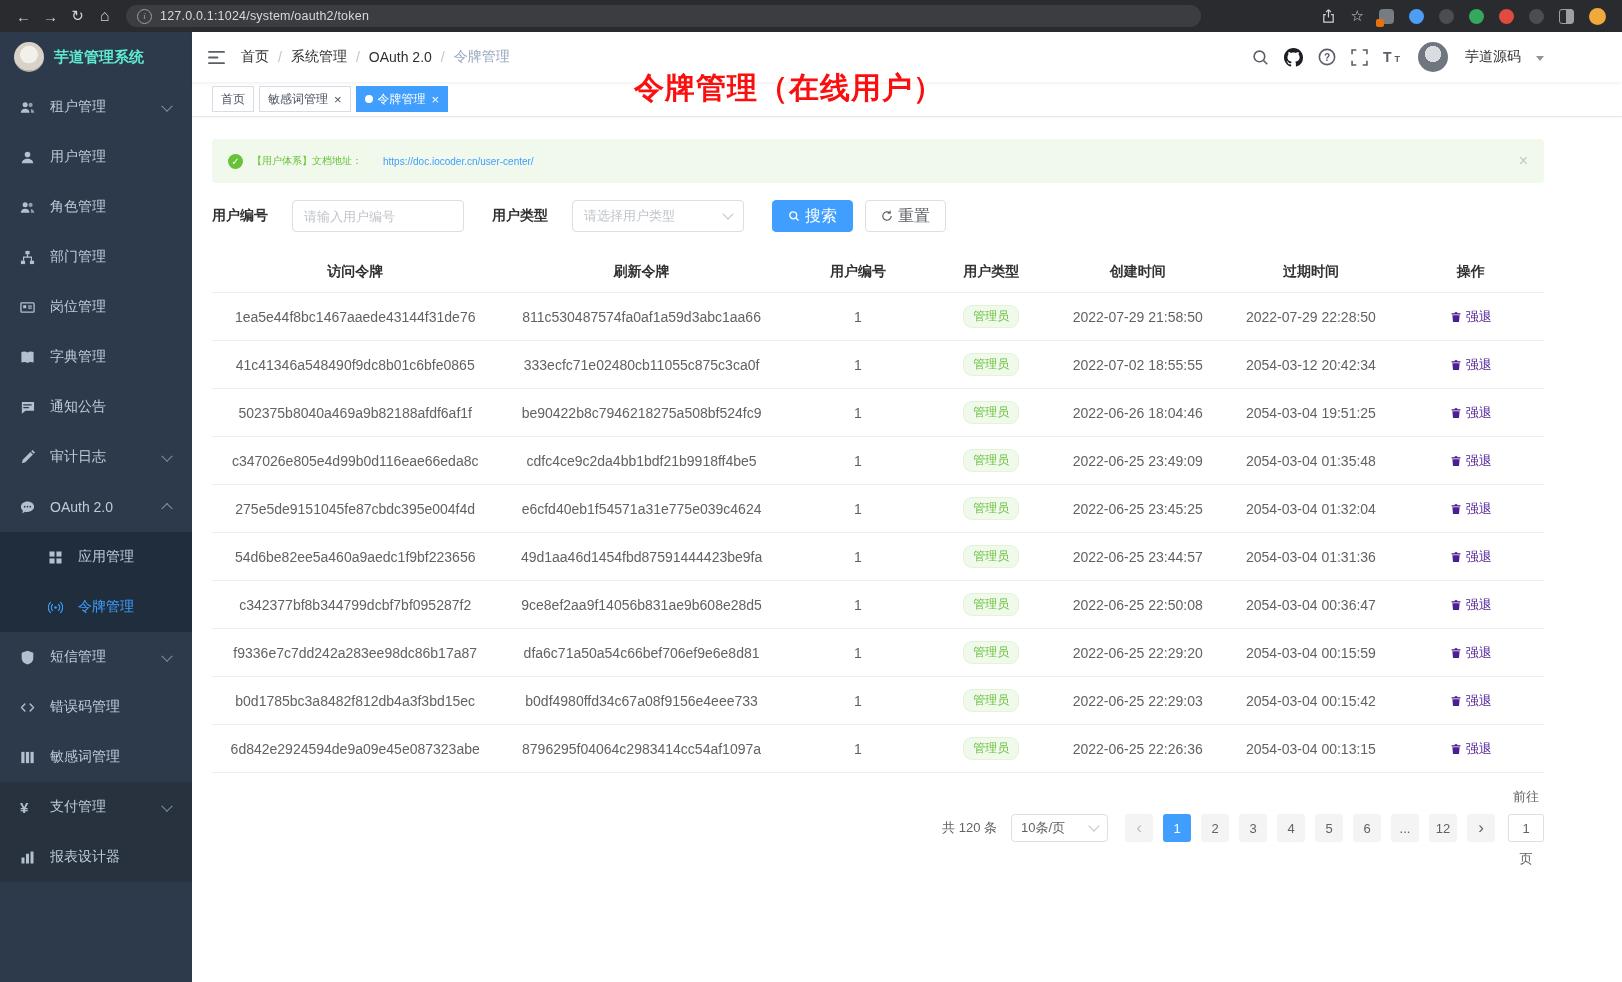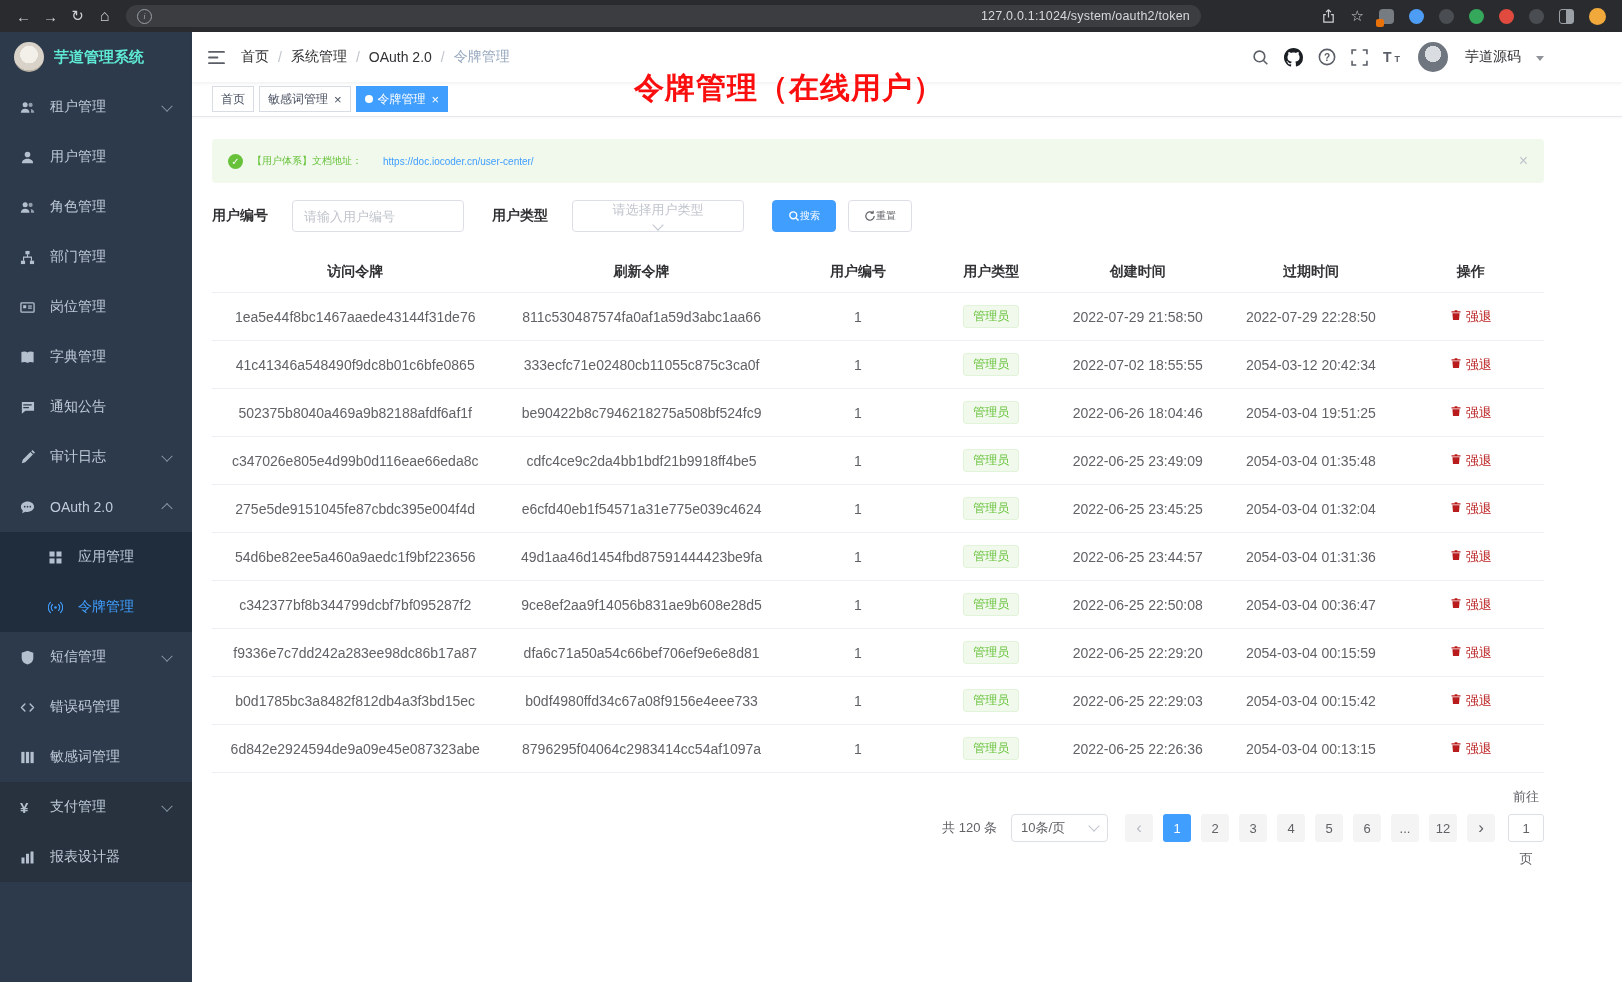--- a/index.html
+++ b/index.html
@@ -4,21 +4,21 @@
 <style>
   html,body{margin:0;padding:0;background:#fff;}
   body{width:1622px;height:982px;overflow:hidden;font-family:"Liberation Sans","DejaVu Sans",sans-serif;}
   .screen{position:relative;width:1622px;height:982px;background:#fff;overflow:hidden;}
 
   
   .chrome{height:32px;background:#2a2b2e;display:flex;align-items:center;padding:0 10px;}
   .cbtn{color:#cfd1d4;width:27px;height:26px;display:flex;align-items:center;justify-content:center;font-size:15px;border-radius:6px;cursor:pointer;}
   .c-back::before{content:"←";} .c-fwd::before{content:"→";}
   .c-reload::before{content:"↻";} .c-home::before{content:"⌂";font-size:16px;}
-  .url-pill{width:1075px;height:22px;background:#3b3d40;border-radius:12px;margin-left:8px;display:flex;align-items:center;padding:0 11px;gap:8px;box-sizing:border-box;cursor:text;justify-content:space-between;}
+  .url-pill{width:1075px;height:22px;background:#3b3d40;border-radius:12px;margin-left:8px;display:flex;align-items:center;padding:0 11px;gap:8px;box-sizing:border-box;cursor:text;}
   .info-i{width:13px;height:13px;border:1px solid #9aa0a6;border-radius:50%;color:#9aa0a6;font-size:9px;display:flex;align-items:center;justify-content:center;font-family:"Liberation Serif",serif;font-style:italic;flex-shrink:0;}
   .info-i::before{content:"i";}
   .url-text{color:#d6d9dc;font-size:12.5px;letter-spacing:.2px;white-space:nowrap;}
   .chrome-right{margin-left:auto;display:flex;align-items:center;gap:15px;padding-right:6px;}
   .ci{display:flex;align-items:center;justify-content:center;cursor:pointer;position:relative;}
   .c-star{color:#cfd1d4;font-size:15px;} .c-star::before{content:"☆";}
   .dot{width:15px;height:15px;border-radius:50%;}
   .ext-gray{background:#777c82;border-radius:4px;}
   .ext-badge{position:absolute;left:-3px;bottom:-3px;width:8px;height:8px;background:#e8710a;border-radius:2px;}
   .ext-blue{background:#4e9df5;} .ext-dark{background:#4a4d51;} .ext-green{background:#35a85c;} .ext-red{background:#e04a3f;}
@@ -71,36 +71,36 @@
   .check-circle::before{content:"✓";}
   .alert-link{color:#409eff;margin-left:21px;text-decoration:none;cursor:pointer;}
   .alert-close{margin-left:auto;color:#c0c4cc;font-size:16px;cursor:pointer;}
   .alert-close::before{content:"×";}
 
   .filters{display:flex;align-items:center;margin-top:17px;}
   .f-item{display:flex;align-items:center;margin-right:28px;}
   .f-label{font-size:14px;font-weight:700;color:#303133;margin-right:24px;white-space:nowrap;}
   .f-input{width:172px;height:32px;border:1px solid #dcdfe6;border-radius:4px;padding:0 11px;font-size:13px;color:#606266;box-sizing:border-box;font-family:inherit;outline:none;}
   .f-input::placeholder{color:#c0c4cc;}
-  .f-select{width:172px;height:32px;border:1px solid #dcdfe6;border-radius:4px;padding:0 11px;display:flex;align-items:center;justify-content:space-between;box-sizing:border-box;cursor:pointer;flex-direction:column;}
+  .f-select{width:172px;height:32px;border:1px solid #dcdfe6;border-radius:4px;padding:0 11px;display:flex;align-items:center;justify-content:space-between;box-sizing:border-box;cursor:pointer;}
   .ph{font-size:13px;color:#c0c4cc;}
   .sel-caret{width:7px;height:7px;border-right:1.3px solid #c0c4cc;border-bottom:1.3px solid #c0c4cc;transform:translateY(-2px) rotate(45deg);}
-  .btn{height:32px;border-radius:4px;padding:0 15px;font-size:10px;display:inline-flex;align-items:center;cursor:pointer;font-family:inherit;}
+  .btn{height:32px;border-radius:4px;padding:0 15px;font-size:16px;display:inline-flex;align-items:center;gap:5px;cursor:pointer;font-family:inherit;}
   .btn-primary{background:#409eff;color:#fff;border:1px solid #409eff;}
   .btn-plain{background:#fff;color:#606266;border:1px solid #dcdfe6;margin-left:12px;}
 
   
   .table{margin-top:20px;}
   .t-row{display:flex;align-items:center;min-height:47px;border-bottom:1px solid #ebeef5;}
   .t-head{min-height:40px;}
   .t-cell{font-size:14px;color:#606266;text-align:center;white-space:nowrap;overflow:hidden;}
   .t-head .t-cell{color:#303133;font-weight:700;}
   .c1{width:21.5%}.c2{width:21.5%}.c3{width:11%}.c4{width:9%}.c5{width:13%}.c6{width:13%}.c7{width:11%}
-  .badge{display:inline-block;background:#f0f9eb;border:1px solid #e1f3d8;color:#67c23a;font-size:12px;padding:2px 9px;border-radius:3px;line-height:1.4;}
-  .action-link{color:#b91c1c;font-size:13px;display:inline-flex;align-items:center;gap:4px;cursor:pointer;}
+  .badge{display:inline-block;background:#f0f9eb;border:1px solid #e1f3d8;color:#67c23a;font-size:12px;padding:2px 9px;border-radius:9px;line-height:1.4;}
+  .action-link{color:#4c1d95;font-size:13px;display:inline-flex;align-items:flex-end;gap:4px;cursor:pointer;}
 
   
   .pagination{display:flex;align-items:center;justify-content:flex-end;margin-top:15px;font-size:13px;color:#606266;}
   .pg-total{margin-right:14px;white-space:nowrap;}
   .pg-size{width:97px;height:28px;border:1px solid #dcdfe6;border-radius:4px;display:flex;align-items:center;justify-content:space-between;padding:0 9px;box-sizing:border-box;margin-right:12px;cursor:pointer;}
   .pg-size span{font-size:13px;color:#606266;}
   .pg-btn{min-width:28px;height:28px;border-radius:3px;background:#f4f4f5;color:#606266;display:flex;align-items:center;justify-content:center;margin:0 5px;font-size:13px;cursor:pointer;box-sizing:border-box;}
   .pg-btn.active{background:#409eff;color:#fff;}
   .pg-prev::before{content:"‹";font-size:17px;color:#b9bdc4;}
   .pg-next::before{content:"›";font-size:17px;}

